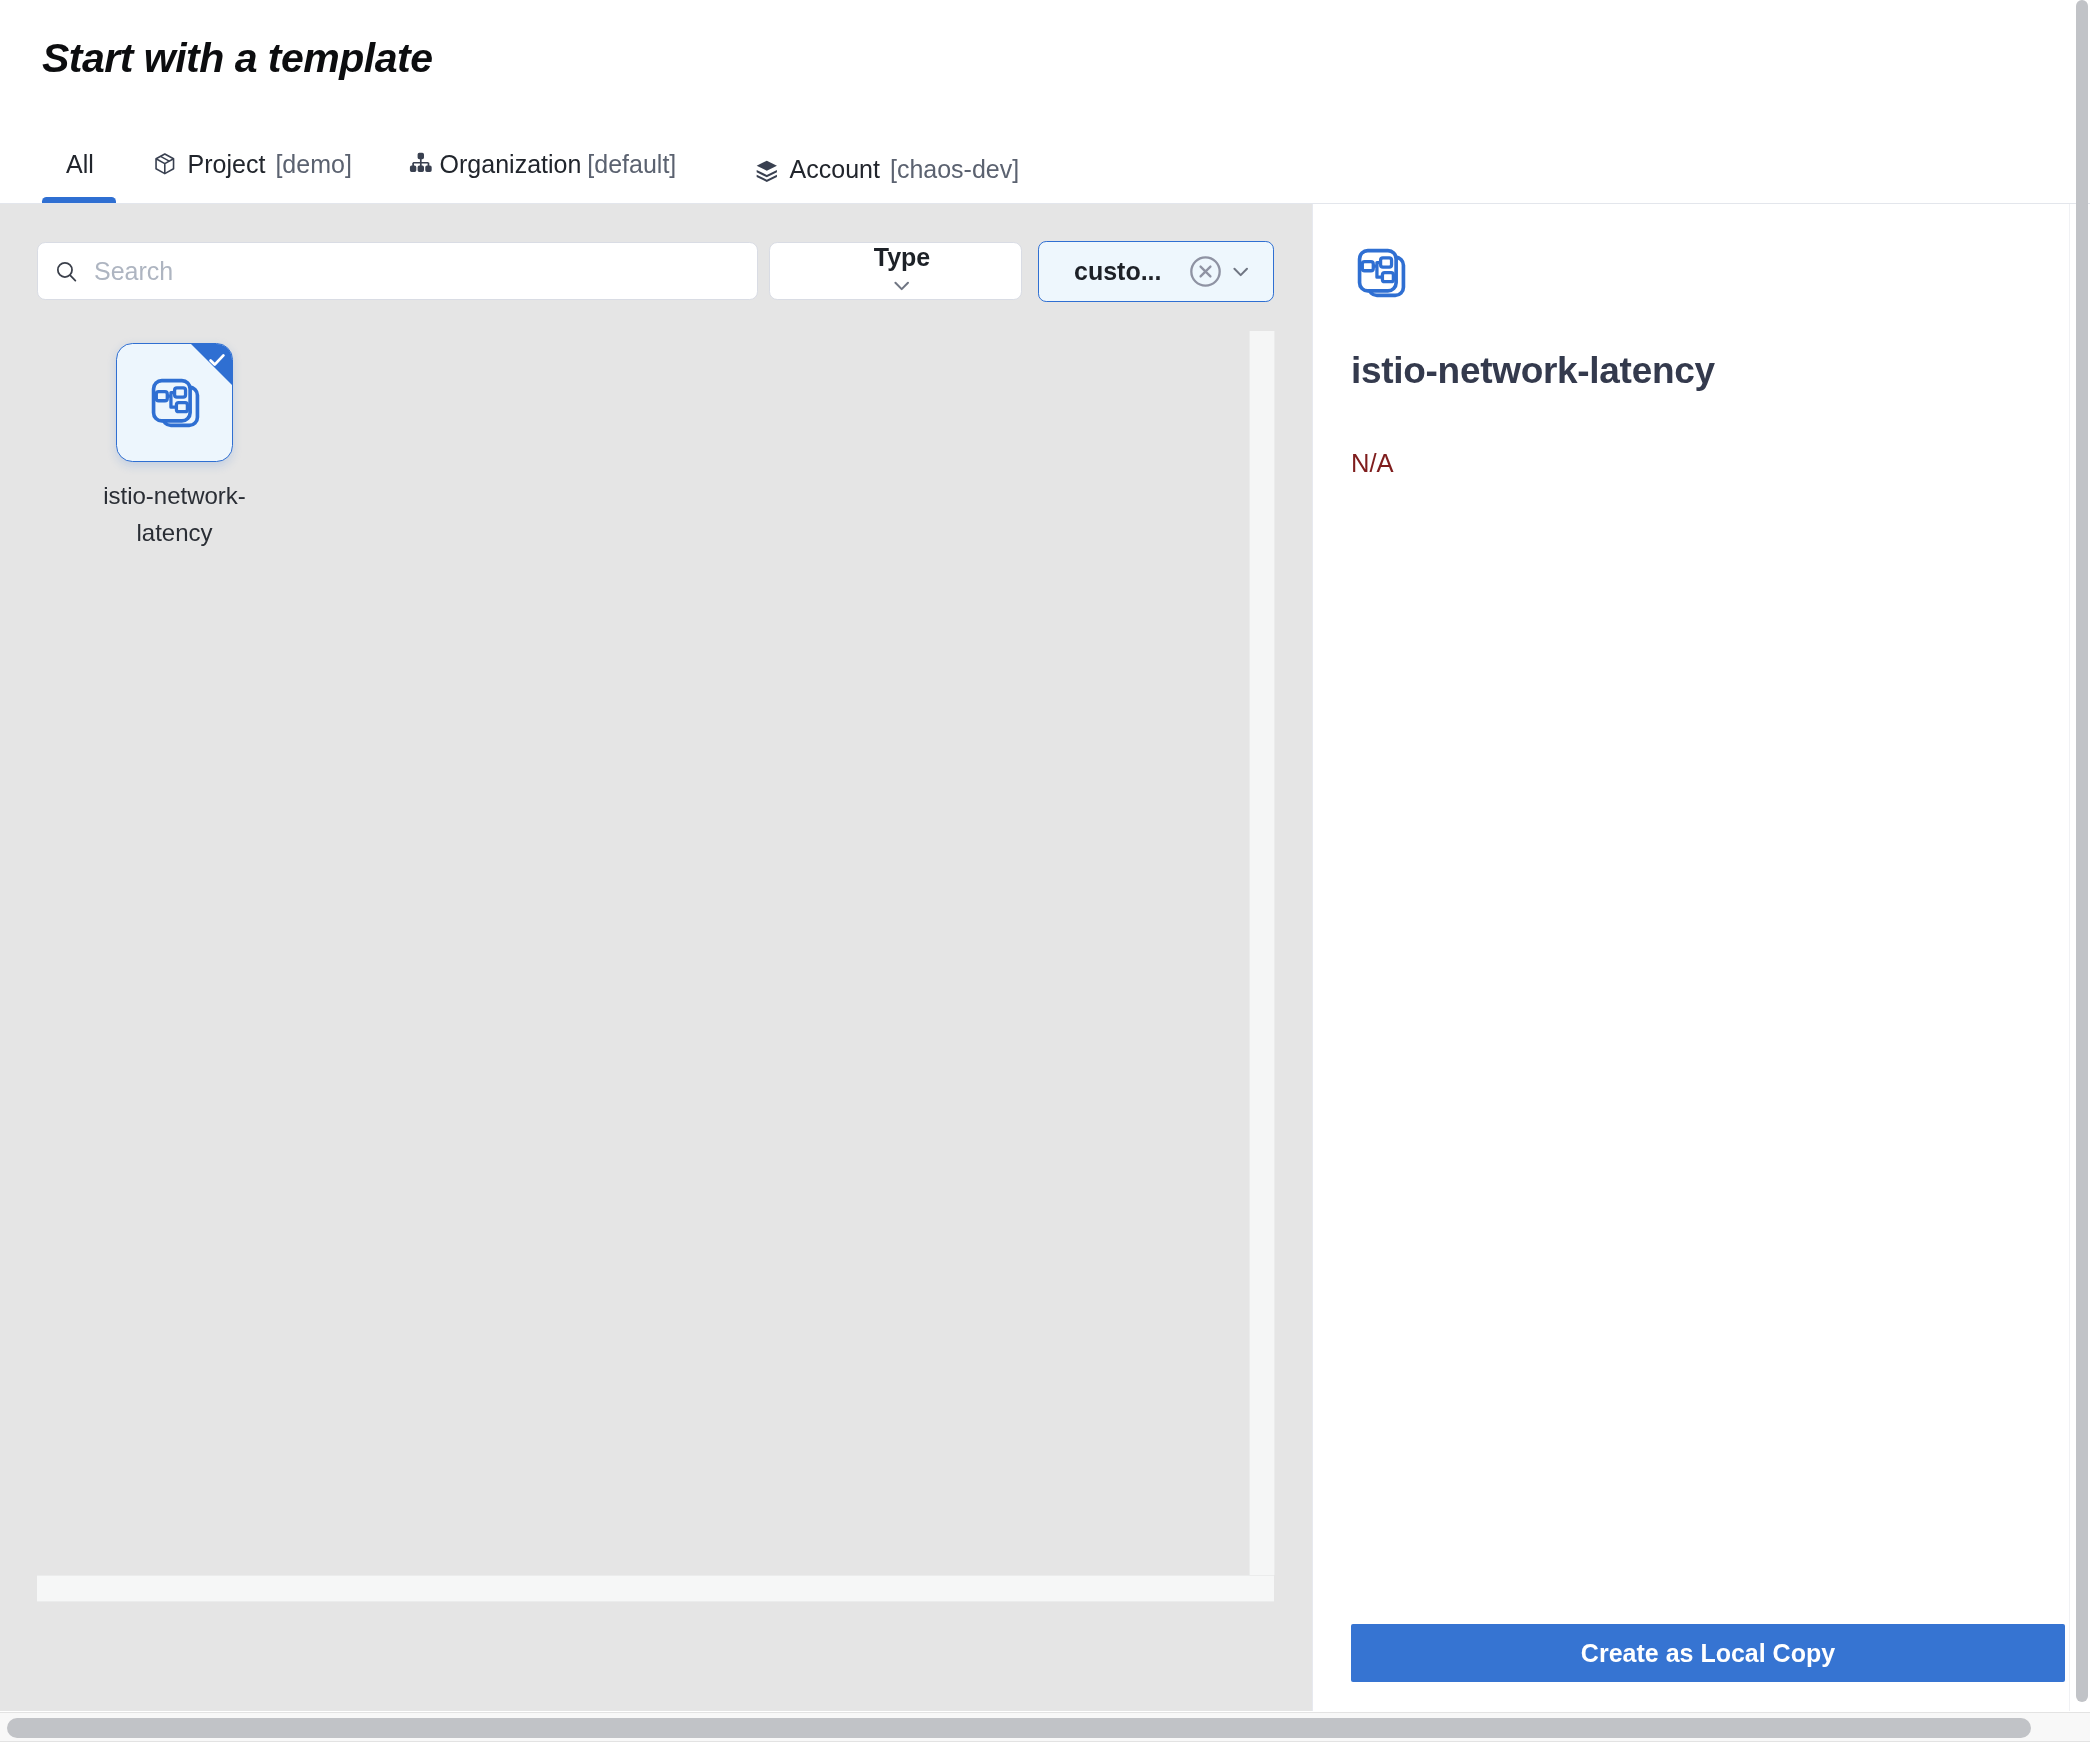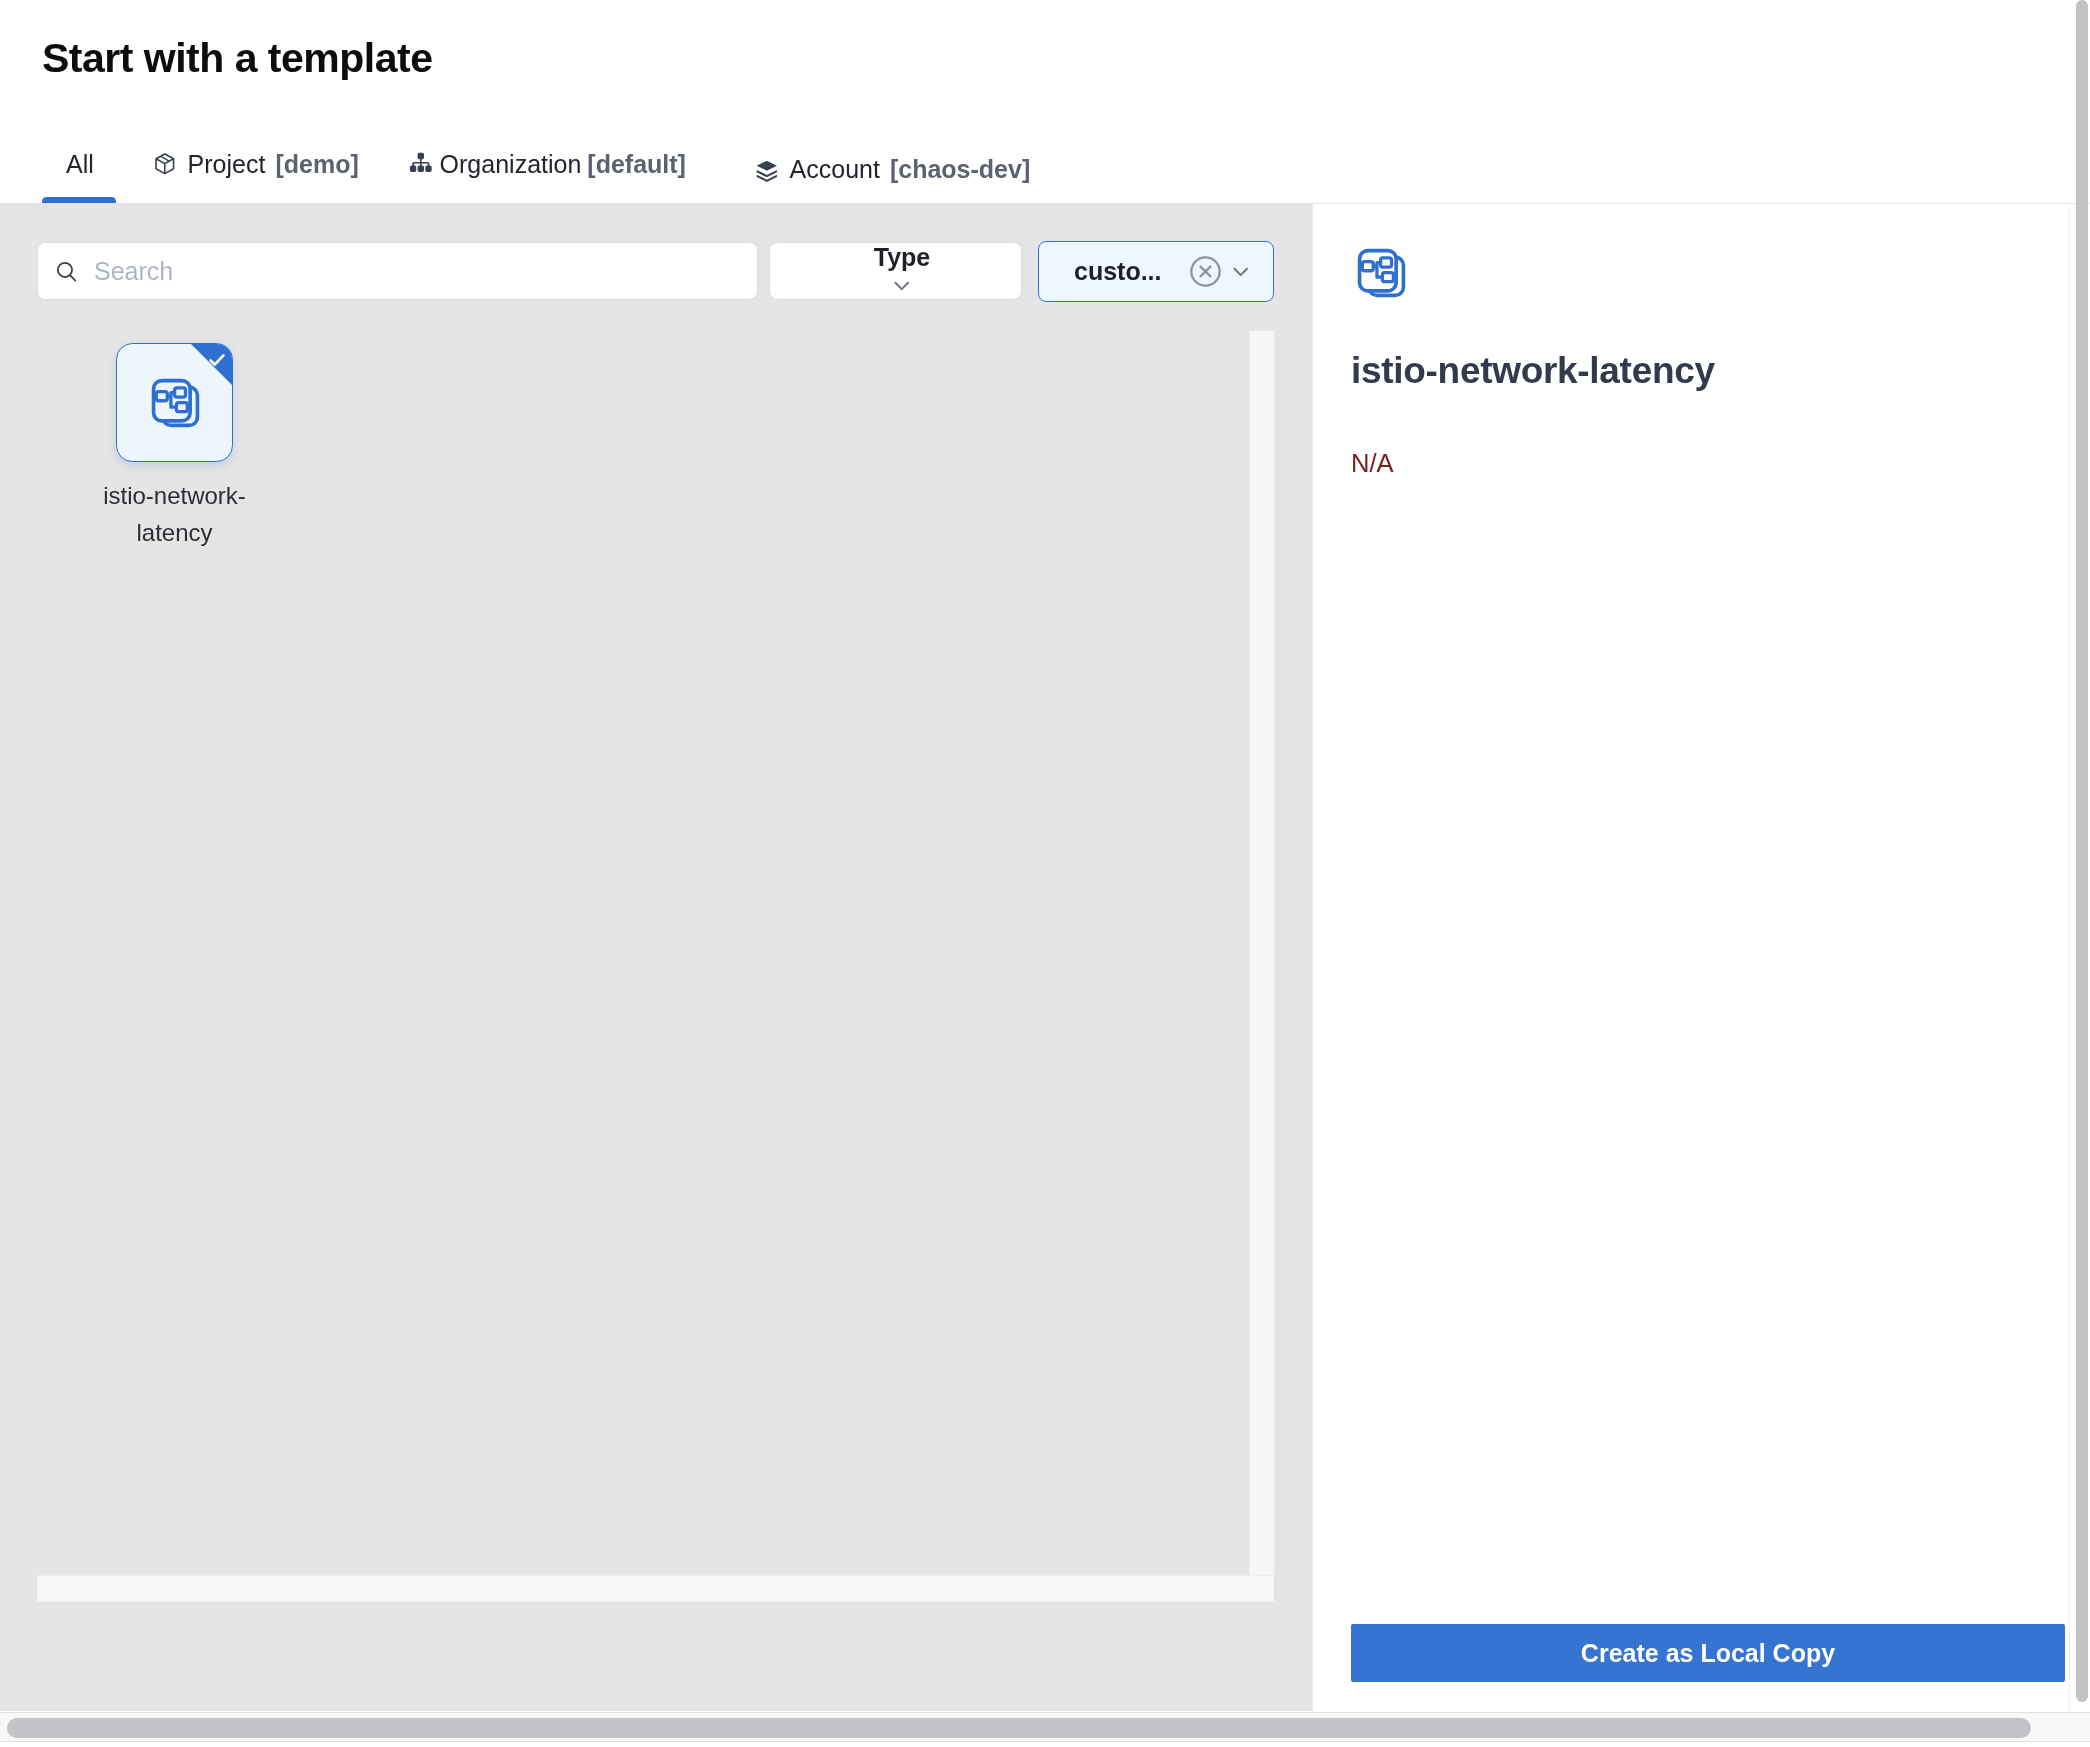--- a/index.html
+++ b/index.html
@@ -9,27 +9,28 @@
     width: 2091px; height: 1747px;
     background: #fff;
     font-family: "Liberation Sans", sans-serif;
     overflow: hidden;
   }
   
   .page-title {
     position: absolute; left: 42px; top: 35px;
     font-size: 41px; font-weight: 700; letter-spacing: -0.5px;
     color: #0c0d0f;
+    font-style: italic;
   }
   .tab {
     position: absolute; top: 144px; height: 40px;
     display: flex; align-items: center; gap: 10px;
     font-size: 25px; color: #21252c; cursor: pointer; white-space: nowrap;
   }
-  .tab .scope { color: #5b6270; font-weight: 700; }
+  .tab .scope { color: #5b6270; font-weight: 400; }
   .tab .tlabel { font-weight: 500; }
   .tab-all { left: 66px; font-weight: 500; }
   .tab-project { left: 152px; }
   .tab-org { left: 408px; gap: 6px; }
   .tab-account { left: 754px; align-items: flex-end; }
   .tab-underline {
     position: absolute; left: 42px; top: 197px; width: 74px; height: 6.4px;
     background: #2f6fd2; border-radius: 4.6px 4.6px 0 0;
   }
   .tabs-divider {

